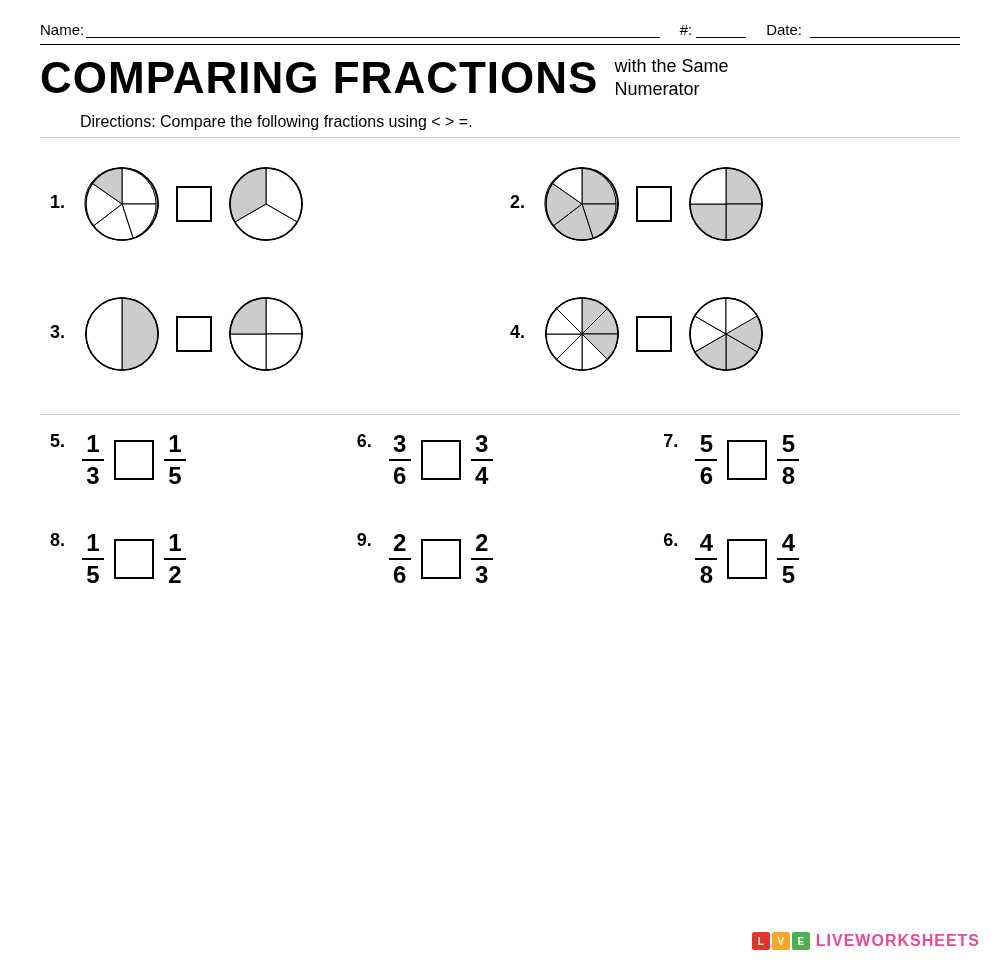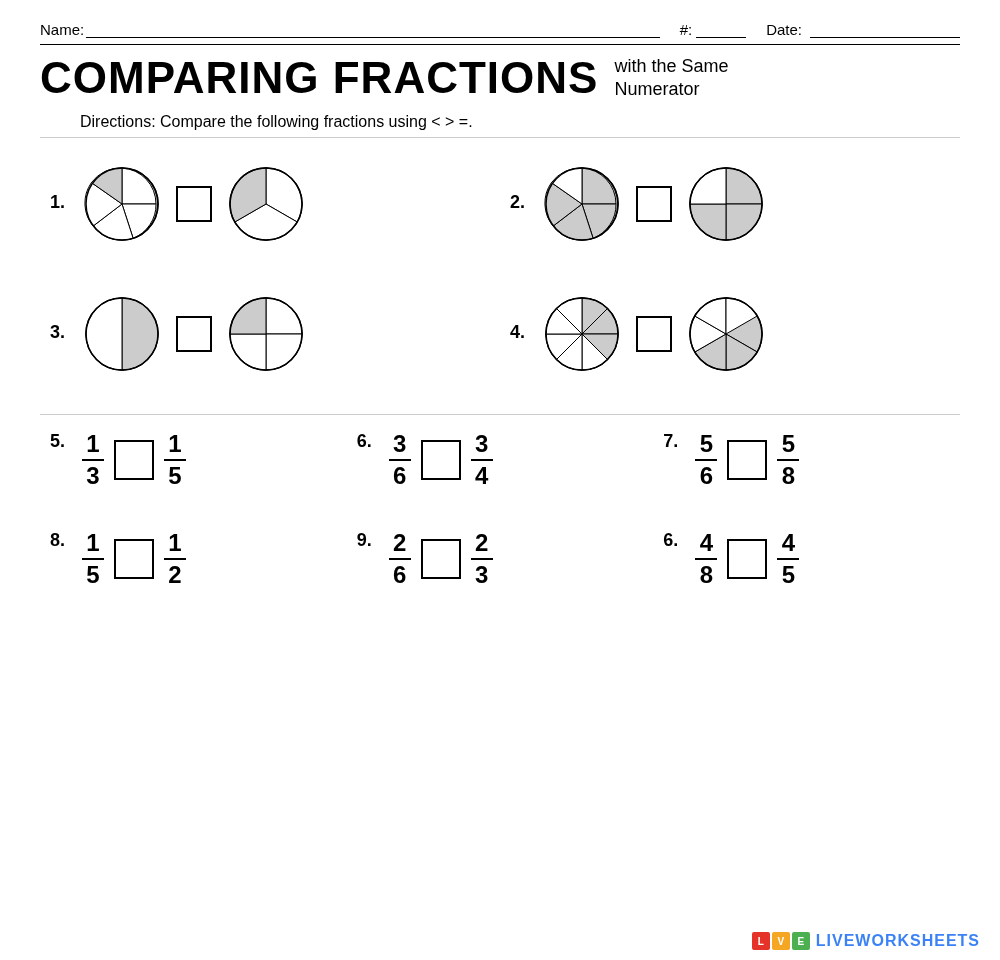--- a/index.html
+++ b/index.html
@@ -147,21 +147,21 @@
       display: flex; align-items: center; justify-content: center;
       font-size: 10px; font-weight: bold; color: #fff;
       border-radius: 2px;
     }
     .lw-box-l { background: #e63329; }
     .lw-box-v { background: #f5a623; }
     .lw-box-e { background: #4caf50; }
     .lw-text {
       font-size: 16px;
       font-weight: bold;
-      color: #3b82f6;
+      color: #ec4899;
       letter-spacing: 1px;
     }
 
     .divider { border-top: 1px solid #ccc; margin: 6px 0 16px; }
   </style>
 </head>
 <body>
 
 <div class="header-row">
   <div class="name-field">

